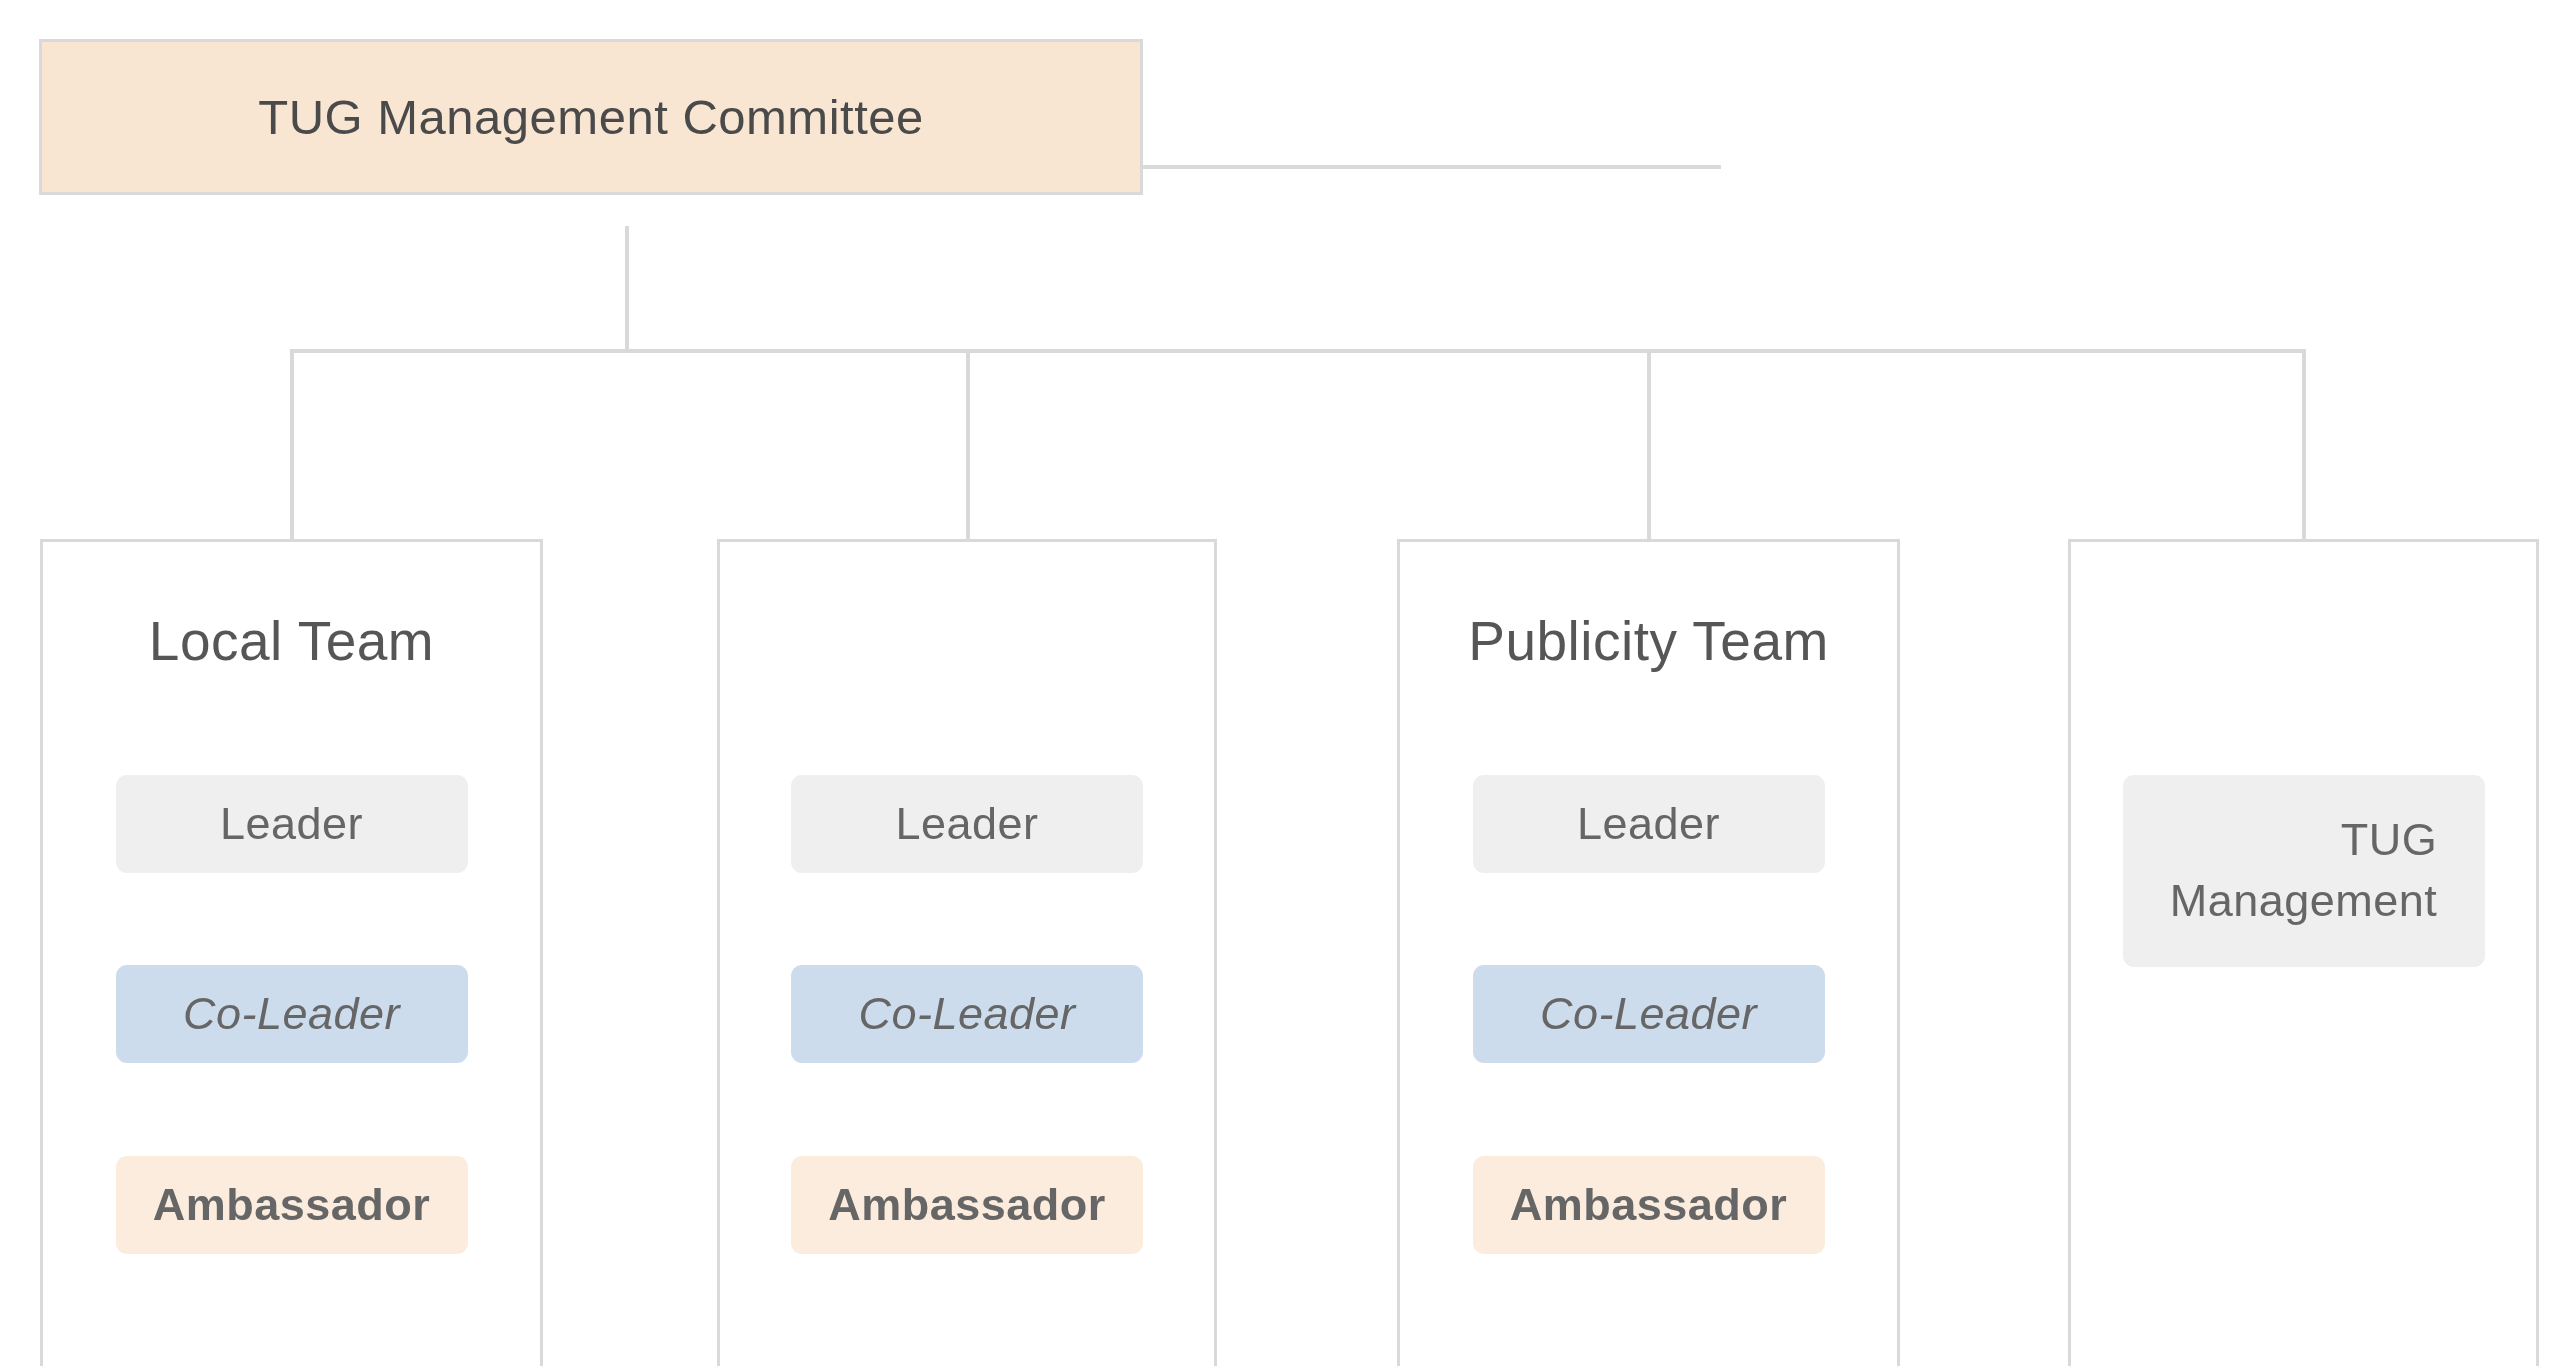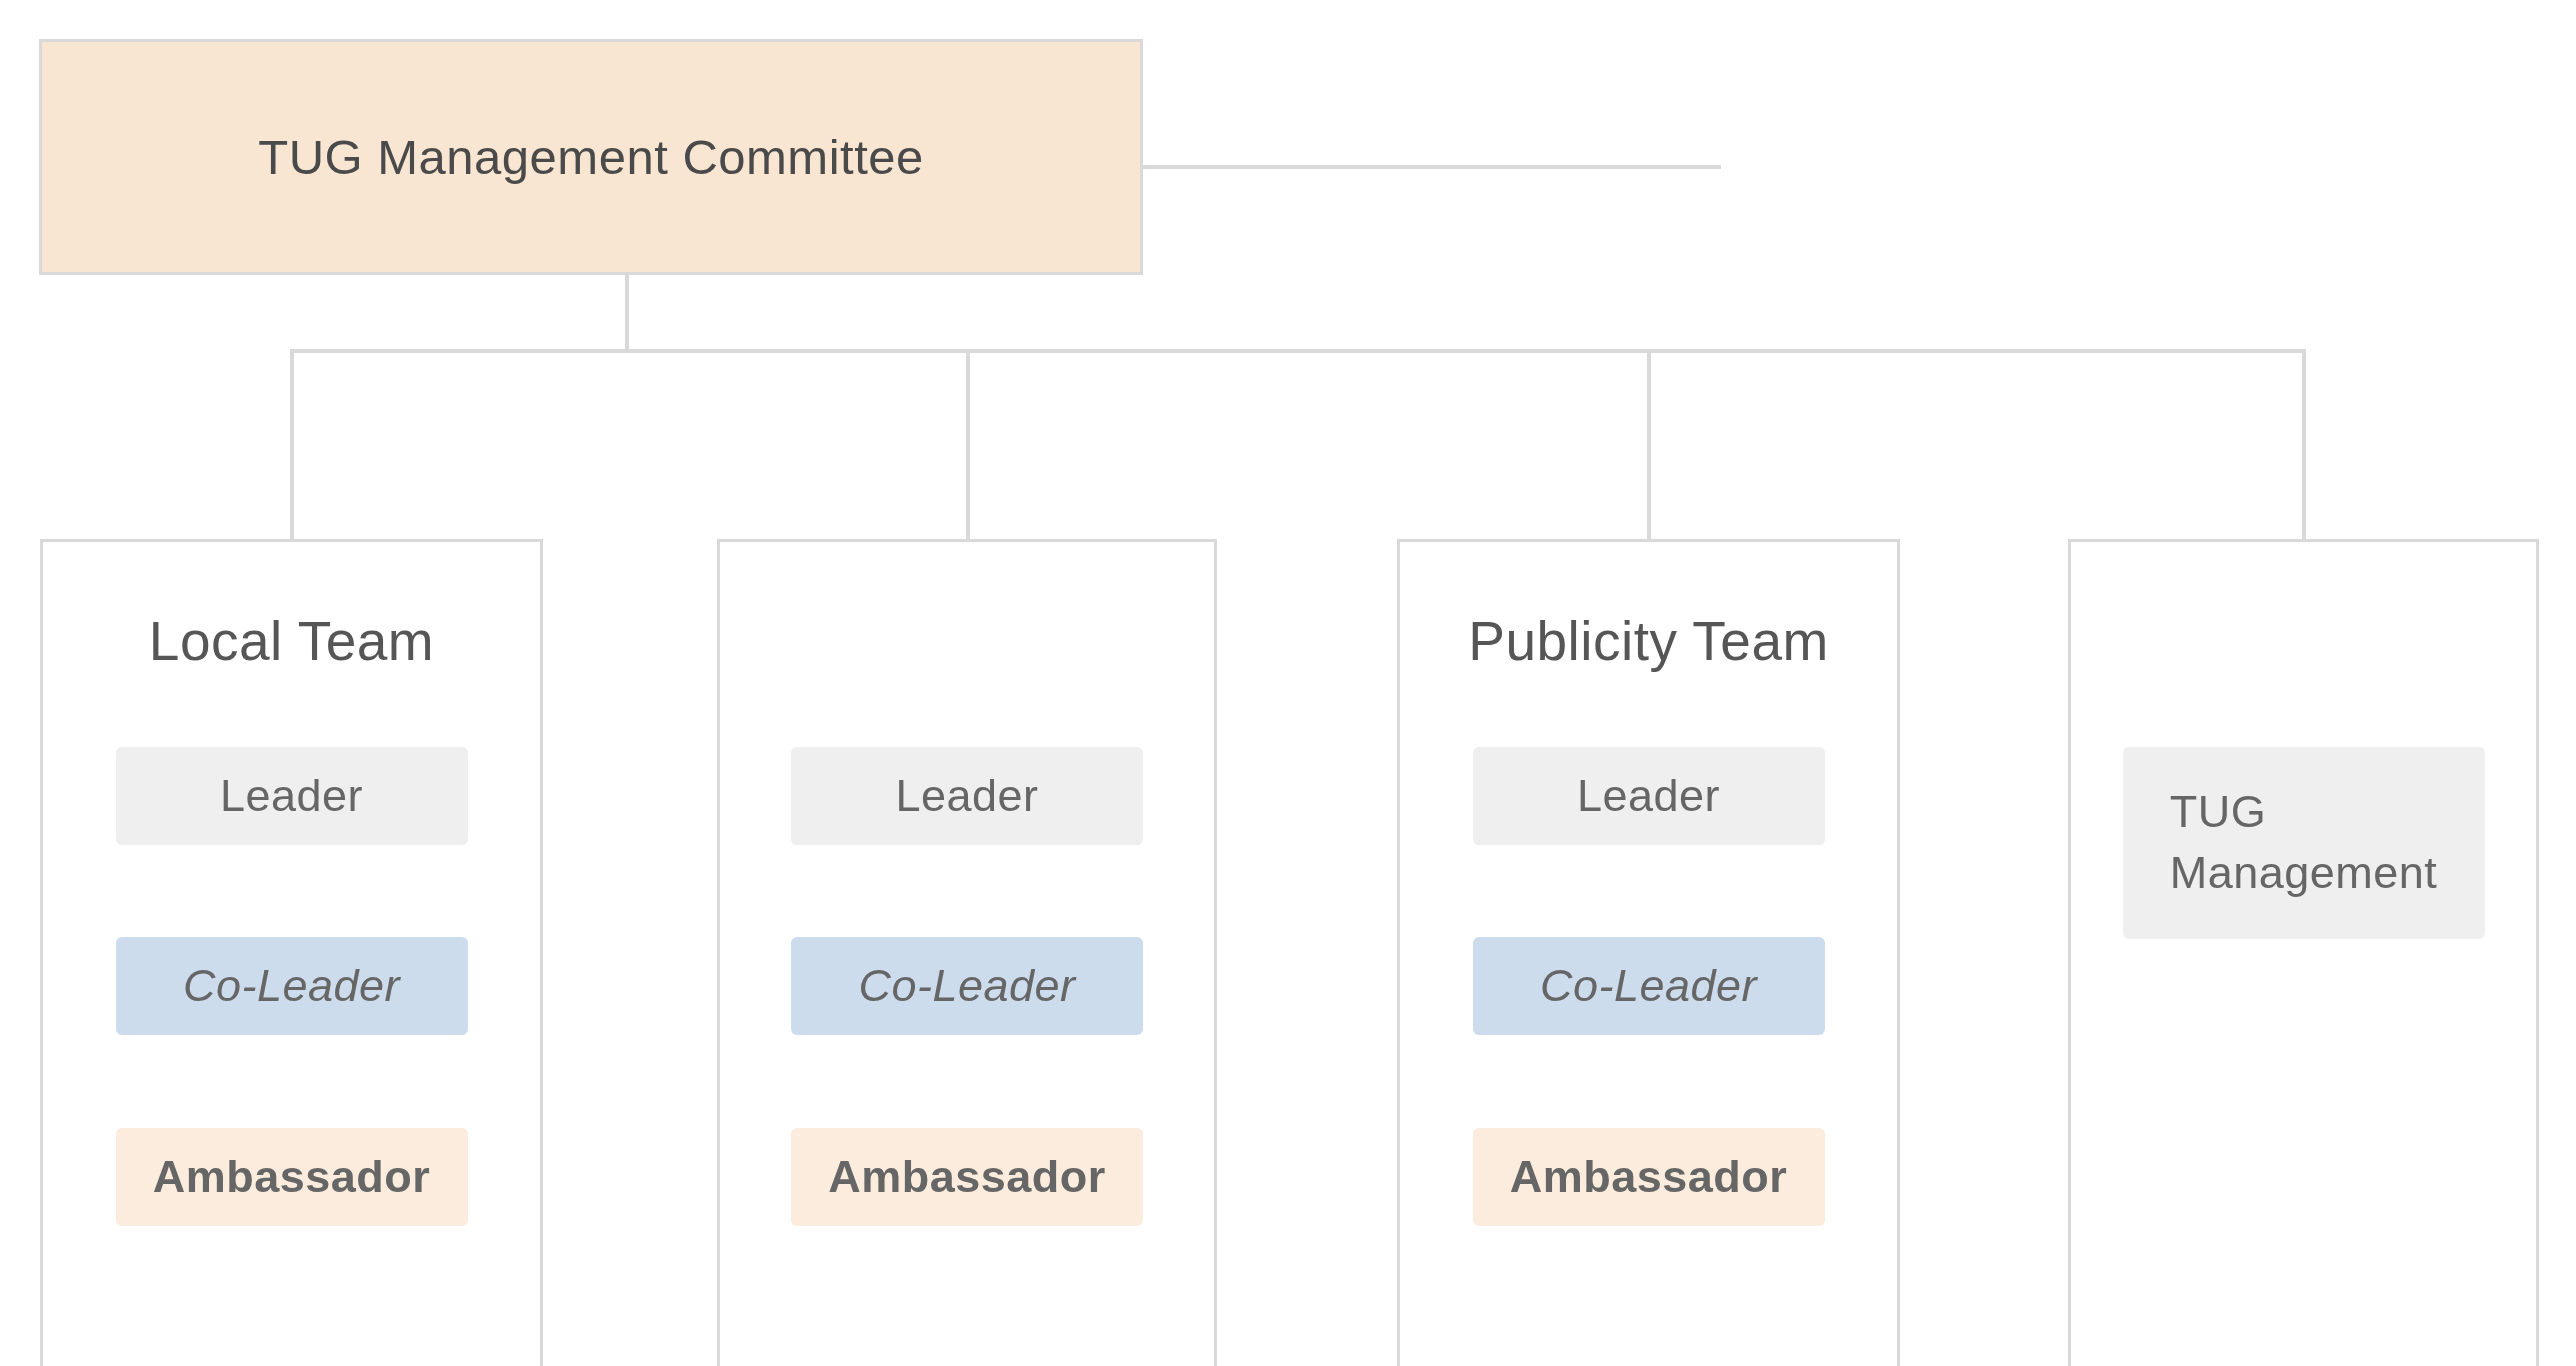--- a/index.html
+++ b/index.html
@@ -19,21 +19,21 @@
   
   .line {
     position: absolute;
     background: var(--line, #d9d9d9);
   }
 
   
   .node {
     position: absolute;
     top: 39px;
-    height: 236px;
+    height: 156px;
     box-sizing: border-box;
     border: 3.9px solid var(--line, #d9d9d9);
     display: flex;
     align-items: center;
     justify-content: center;
     font-size: 49px;
     color: var(--node_text, #4a4a4a);
     letter-spacing: 0.5px;
   }
   .node-tan  { background: var(--tan,  #f8e6d2); left: 39px;   width: 1104px; }
@@ -60,30 +60,31 @@
     color: var(--title_text, #565656);
     letter-spacing: 0.5px;
   }
 
   .pill {
     position: absolute;
     left: 50%;
     transform: translateX(-50%);
     width: 352px;
     height: 98px;
-    border-radius: 6px;
+    border-radius: 11px;
     display: flex;
     align-items: center;
     justify-content: center;
-    text-align: left;
+    text-align: right;
     font-size: 45px;
     color: var(--pill_text, #666666);
     letter-spacing: 0.5px;
     white-space: pre-line;
     line-height: 1.35;
+    margin-top: 28px;
   }
   .pill-1 { top: 205px; }
   .pill-2 { top: 395px; }
   .pill-3 { top: 586px; font-weight: bold; }
   .pill-tall { top: 205px; width: 362px; height: 192px; }
 
   .fill-gray  { background: var(--gray,  #efefef); }
   .fill-blue  { background: var(--blue,  #cddced); font-style: italic; }
   .fill-peach { background: var(--peach, #fbecdd); }
 </style>

